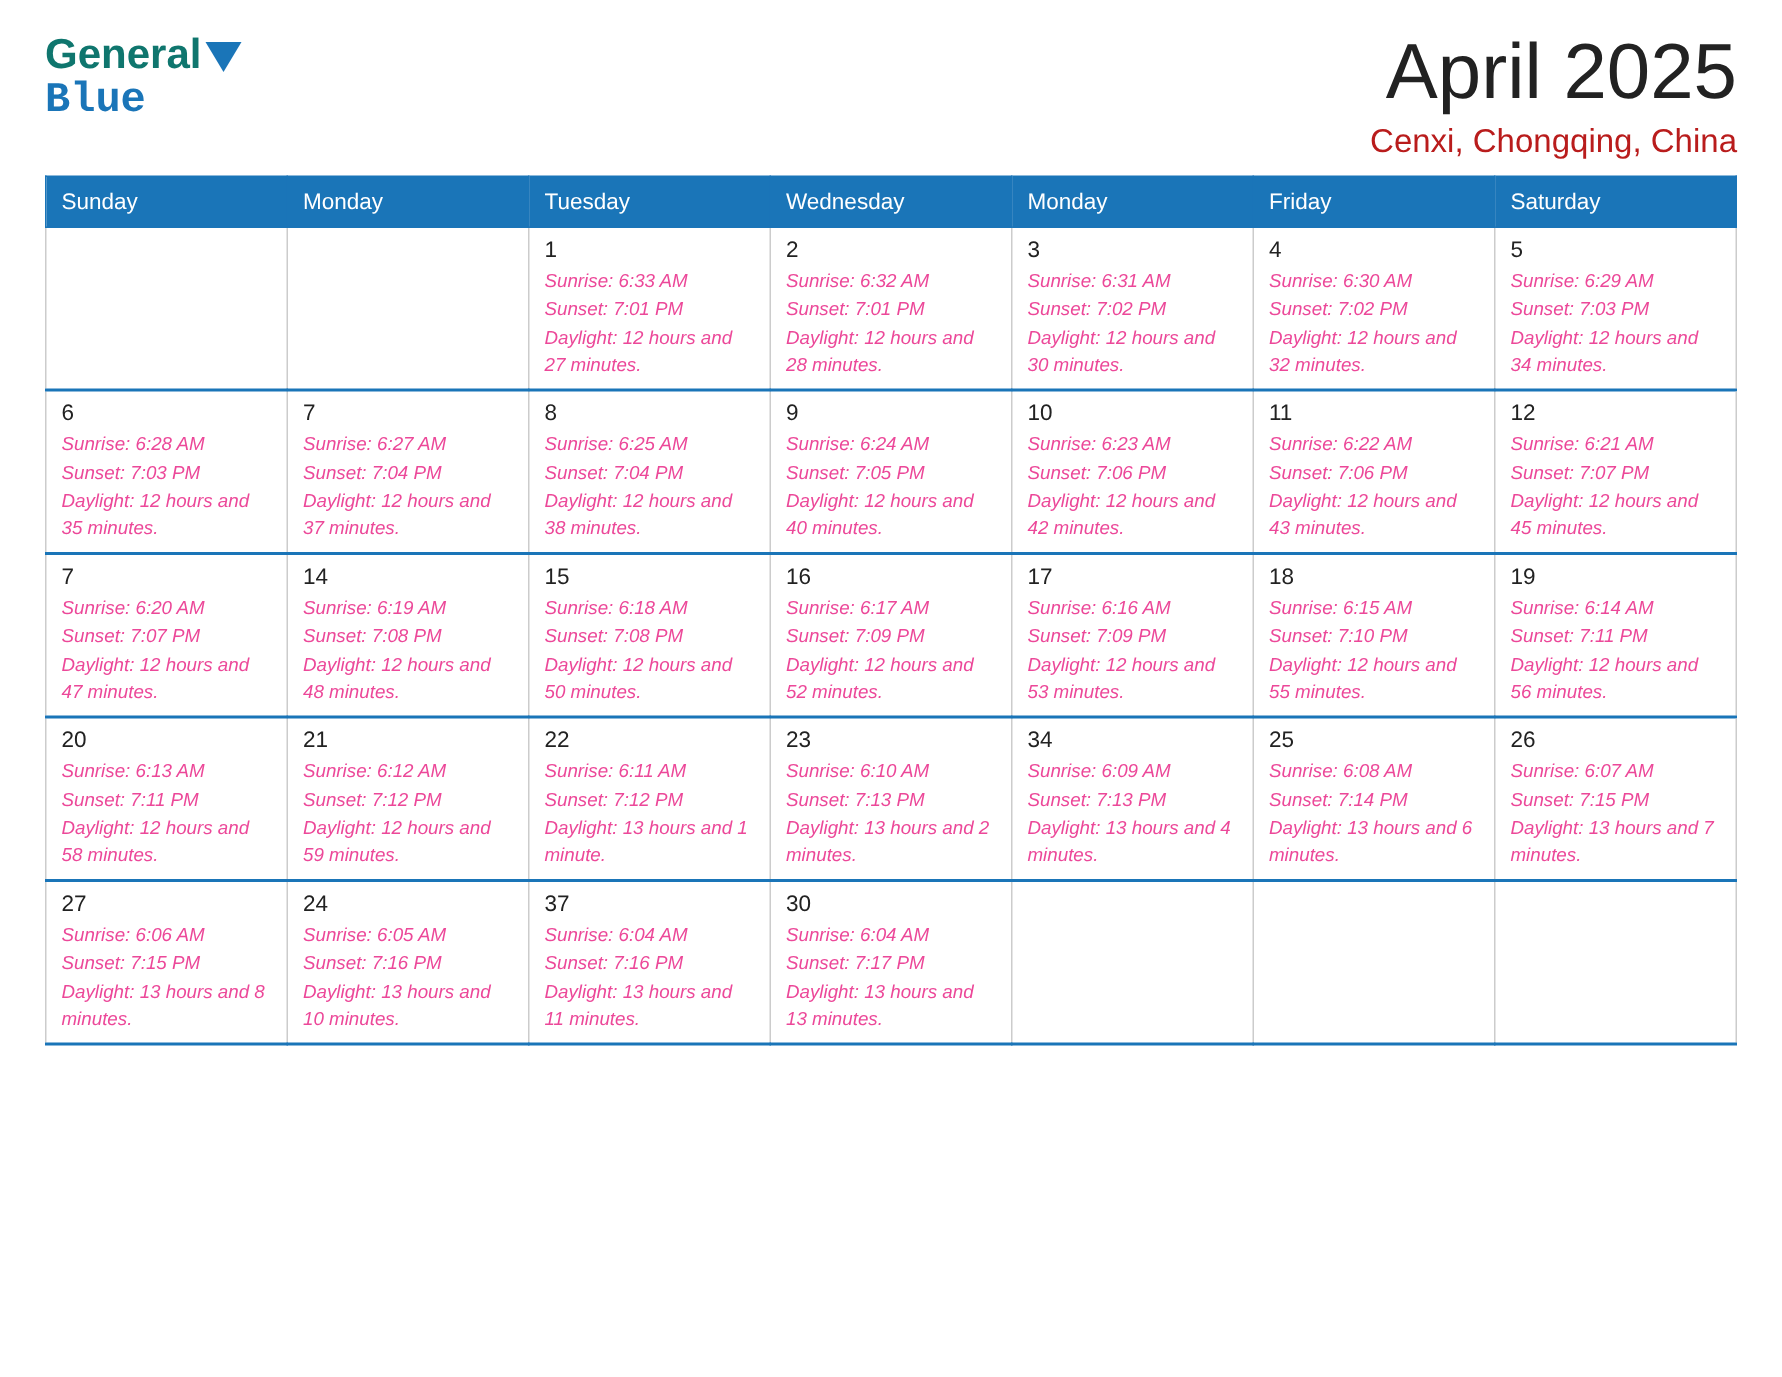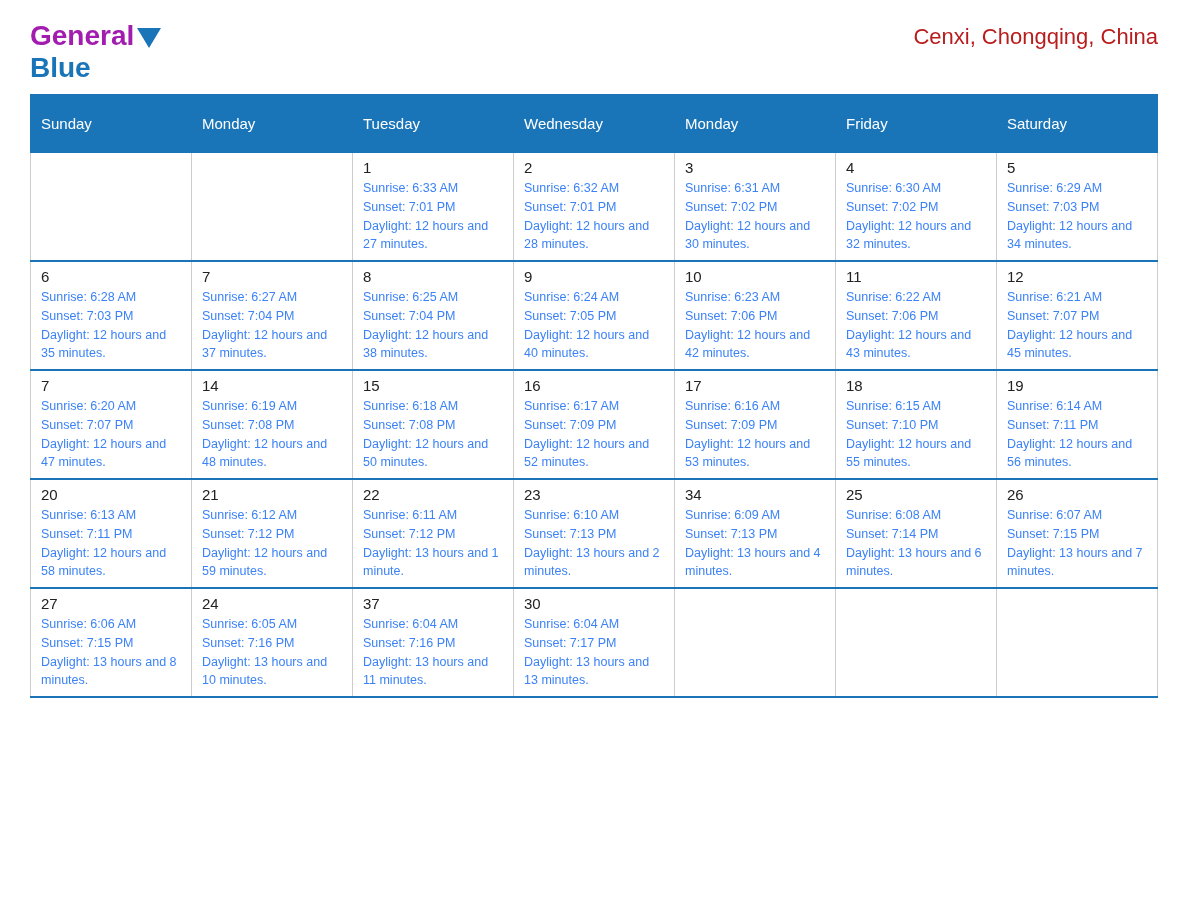--- a/index.html
+++ b/index.html
@@ -21,39 +21,40 @@
       flex-direction: column;
       align-items: flex-start;
     }
     .logo-text {
       display: flex;
       align-items: center;
     }
     .logo-general {
       font-size: 28px;
       font-weight: bold;
-      color: #a21caf;
+      color: #0f766e;
     }
     .logo-blue-part {
       display: flex;
       align-items: center;
     }
     .logo-triangle {
       width: 0;
       height: 0;
       border-left: 12px solid transparent;
       border-right: 12px solid transparent;
       border-top: 20px solid #1a75b8;
       margin-left: 3px;
       margin-top: 4px;
     }
     .logo-blue {
       font-size: 28px;
       font-weight: bold;
       color: #1a75b8;
+      font-family: Liberation Mono, monospace;
     }
     .title-block {
       text-align: right;
     }
     .month-title {
       font-size: 52px;
       font-weight: normal;
       color: #222;
       line-height: 1.1;
     }
@@ -68,21 +69,21 @@
       border-collapse: collapse;
       margin-top: 10px;
     }
     .calendar thead tr {
       background-color: #1a75b8;
     }
     .calendar thead th {
       color: #fff;
       font-size: 15px;
       font-weight: normal;
-      padding: 20px 10px;
+      padding: 8px 10px;
       text-align: left;
       border: 1px solid #1a75b8;
     }
     .calendar tbody td {
       vertical-align: top;
       padding: 6px 10px;
       border: 1px solid #ccc;
       width: 14.28%;
       min-height: 90px;
       font-size: 13px;
@@ -93,41 +94,43 @@
     }
     .day-number {
       font-size: 15px;
       font-weight: normal;
       color: #222;
       display: block;
       margin-bottom: 3px;
     }
     .day-info {
       font-size: 12.5px;
-      color: #3b82f6;
+      color: #ec4899;
       line-height: 1.5;
+      font-style: italic;
     }
     .empty-cell {
       background: #fff;
     }
   </style>
 </head>
 <body>
 
 <div class="header">
   <div class="logo">
     <div class="logo-text">
       <span class="logo-general">General</span>
       <div class="logo-blue-part">
         <div class="logo-triangle"></div>
       </div>
     </div>
     <span class="logo-blue">Blue</span>
   </div>
   <div class="title-block">
+    <div class="month-title">April 2025</div>
     <div class="location">Cenxi, Chongqing, China</div>
   </div>
 </div>
 
 <table class="calendar">
   <thead>
     <tr>
     <th>Sunday</th>
         <th>Monday</th>
         <th>Tuesday</th>

